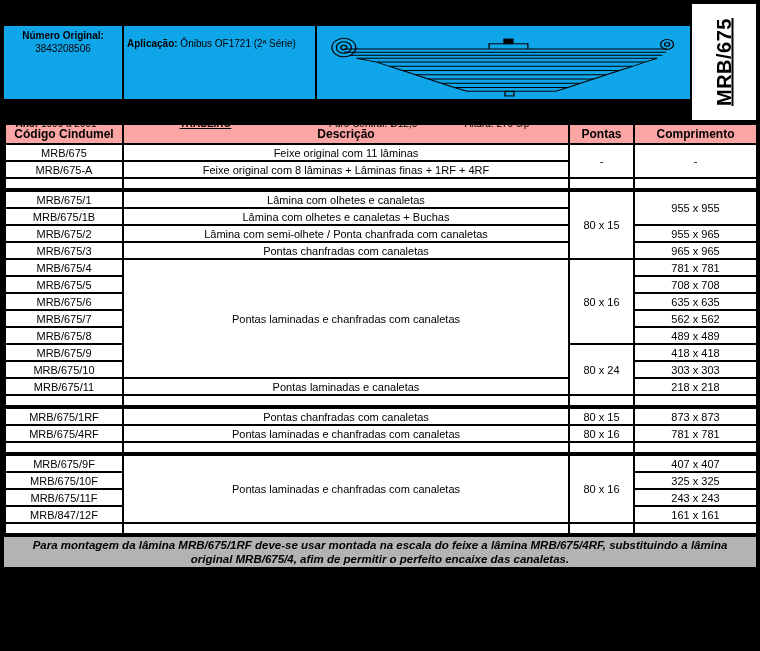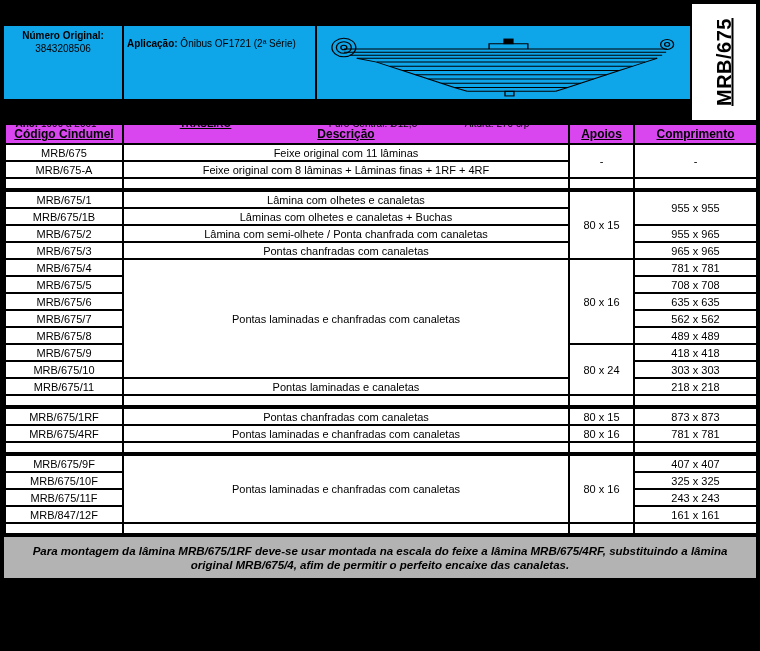--- a/index.html
+++ b/index.html
@@ -28,28 +28,28 @@
   .cell-model { flex:1; background:#fff; position:relative; }
   .vtext {
     position:absolute; top:50%; left:50%;
     transform:translate(-50%,-50%) rotate(-90deg);
     font-weight:bold; font-size:20px; white-space:nowrap;
     text-decoration:underline; letter-spacing:0.5px;
   }
   
   table { width:752px; border-collapse:collapse; table-layout:fixed; background:#000; }
   th, td { border:2px solid #000; background:#fff; font-size:11px; color:#000; overflow:hidden; }
-  th { background:#d946ef; font-weight:bold; font-size:12px; height:20px; text-align:center;text-decoration:underline; }
+  th { background:#fca5a5; font-weight:bold; font-size:12px; height:20px; text-align:center; }
   td { height:17px; text-align:center; }
   td.desc { text-align:center; padding:0 4px; }
   tr.empty td { height:11px; }
   tr.sep td { background:#000; height:2px; padding:0; border:0; }
   
   .footer {
-    margin-top:2px; background:#b3b3b3; height:41px;
+    margin-top:2px; background:#b3b3b3; height:30px;
     display:flex; align-items:center; justify-content:center;
     text-align:center; font-weight:bold; font-style:italic;
     font-size:11.5px; line-height:14px; padding:2px 20px; color:#000;
   }
 </style>
 </head>
 <body>
 
 <div class="page">
 
@@ -118,21 +118,21 @@
     <colgroup>
         <col style="width:118px">
         <col style="width:446px">
         <col style="width:65px">
         <col style="width:123px">
       </colgroup>
     <thead>
       <tr>
         <th>Código Cindumel</th>
         <th>Descrição</th>
-        <th>Apoios</th>
+        <th>Pontas</th>
         <th>Comprimento</th>
       </tr>
     </thead>
     <tbody>
       <tr>
         <td>MRB/675</td>
         <td class="desc">Feixe original com 11 lâminas</td>
         <td rowspan="2">-</td>
         <td rowspan="2">-</td>
       </tr>
@@ -151,21 +151,21 @@
         </tr>
 
       <tr>
         <td>MRB/675/1</td>
         <td class="desc">Lâmina com olhetes e canaletas</td>
         <td rowspan="4">80 x 15</td>
         <td rowspan="2">955 x 955</td>
       </tr>
       <tr>
         <td>MRB/675/1B</td>
-        <td class="desc">Lâminas com olhetes e canaletas + Buchas</td>
+        <td class="desc">Lâmina com olhetes e canaletas + Buchas</td>
       </tr>
       <tr>
         <td>MRB/675/2</td>
         <td class="desc">Lâmina com semi-olhete / Ponta chanfrada com canaletas</td>
         <td>955 x 965</td>
       </tr>
       <tr>
         <td>MRB/675/3</td>
         <td class="desc">Pontas chanfradas com canaletas</td>
         <td>965 x 965</td>

